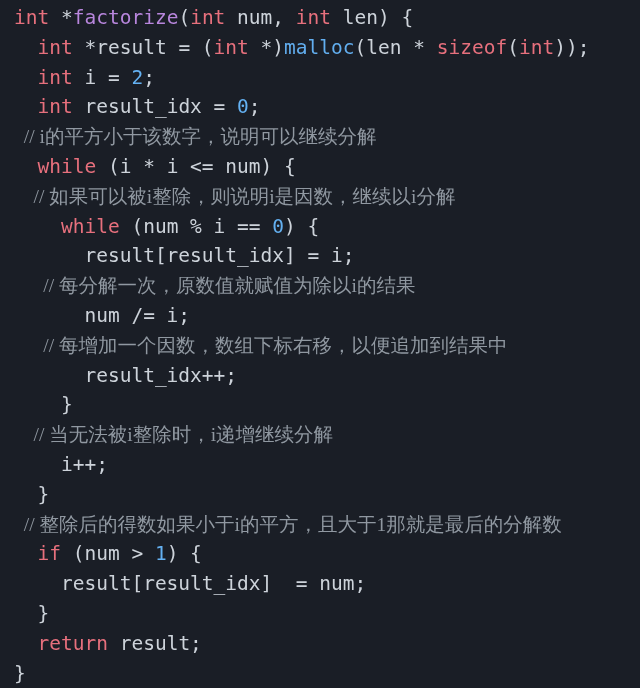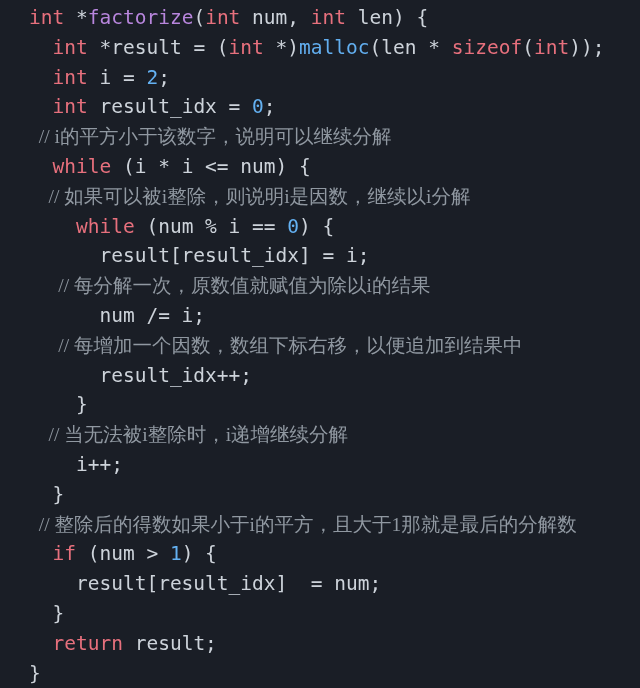--- a/index.html
+++ b/index.html
@@ -19,21 +19,20 @@
   body {
     width: 640px;
     height: 688px;
     background: var(--bg);
     overflow: hidden;
   }
   .editor {
     width: 604px;
     height: 688px;
     padding: 3px 0 0 14px;
-    margin-left: 15px;
   }
   .code {
     margin: 0;
     font-family: "DejaVu Sans Mono", "Liberation Mono", monospace;
     font-size: 19.5px;
     font-weight: 500;
     white-space: pre;
   }
   .line {
     height: 29.8px;

